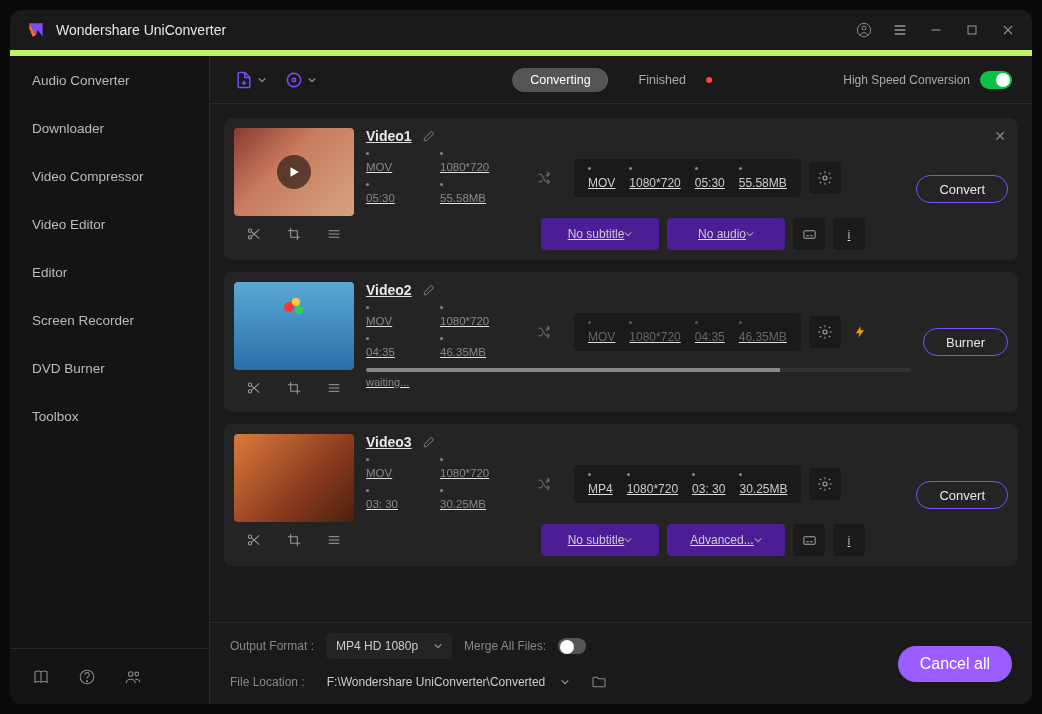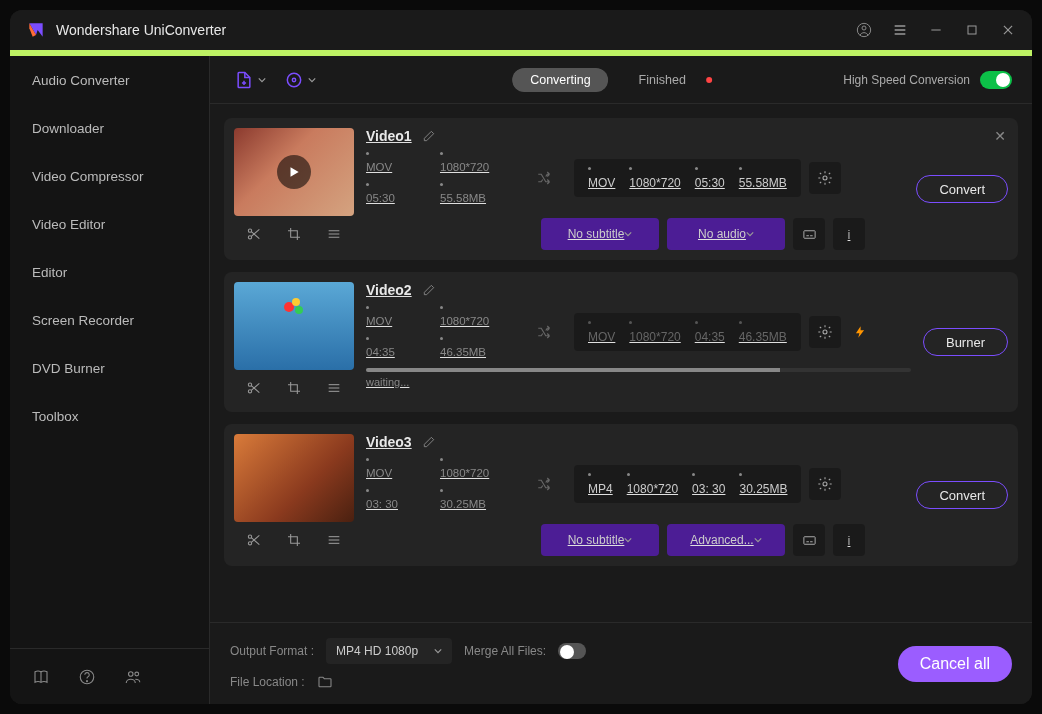--- a/index.html
+++ b/index.html
@@ -993,20 +993,26 @@
               <span>MP4 HD 1080p</span>
               <svg width="8" height="8" viewBox="0 0 10 6">
                   <path d="M1 1 L5 5 L9 1" fill="none" stroke="#999" stroke-width="1.5"></path>
                 </svg>
             </div>
             <span style="">Merge All Files:</span>
             <div class="toggle off" style="width:28px;height:16px;"></div>
           </div>
           <div class="bb-row">
             <span>File Location :</span>
+            <div class="bb-dropdown" style="background:transparent;">
+              <span>F:\Wondershare UniConverter\Converted</span>
+              <svg width="8" height="8" viewBox="0 0 10 6">
+                  <path d="M1 1 L5 5 L9 1" fill="none" stroke="#999" stroke-width="1.5"></path>
+                </svg>
+            </div>
             <span class="folder-icon">
                 <svg width="16" height="16" viewBox="0 0 24 24" fill="none" stroke="currentColor" stroke-width="1.6">
                   <path d="M3 6a1 1 0 0 1 1-1h5l2 2h9a1 1 0 0 1 1 1v10a1 1 0 0 1-1 1H4a1 1 0 0 1-1-1V6z"></path>
                 </svg>
               </span>
           </div>
         </div>
         <button class="cancel-all"><span>Cancel all</span></button>
       </div>
     </div>

